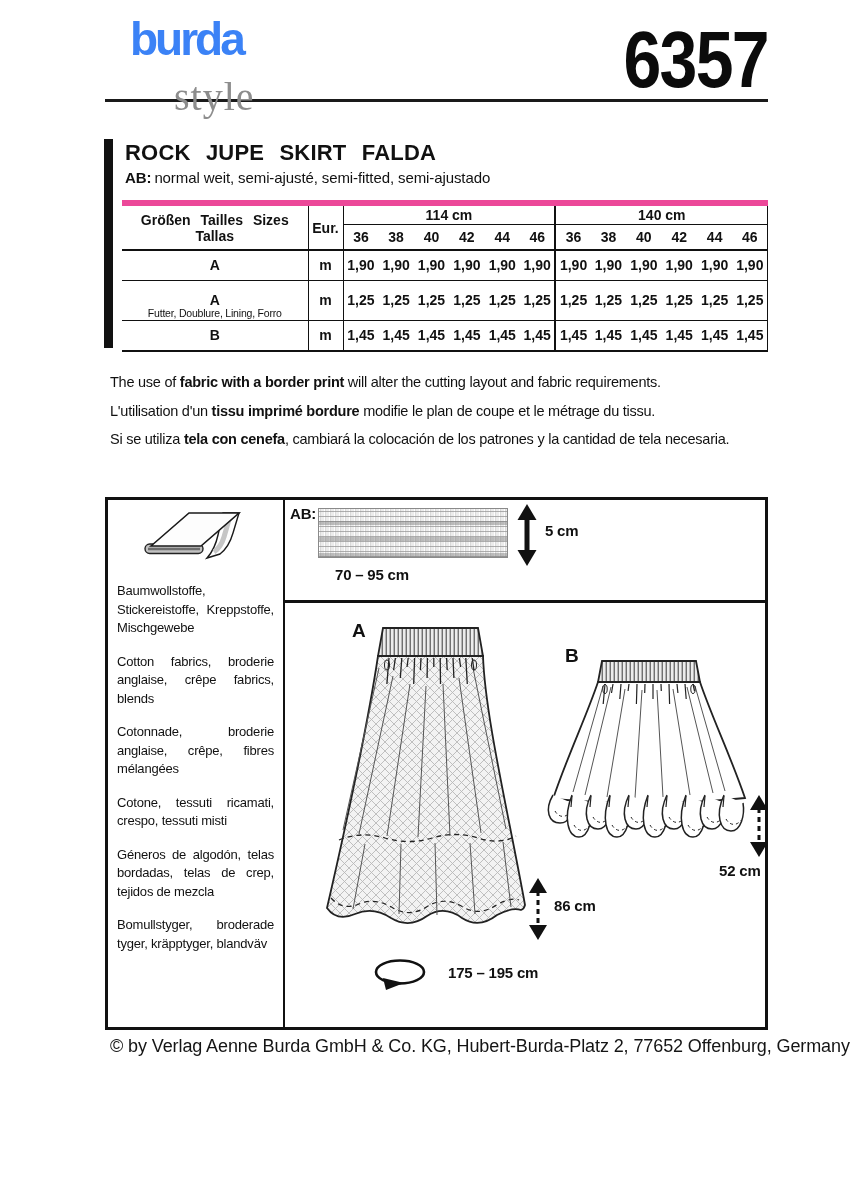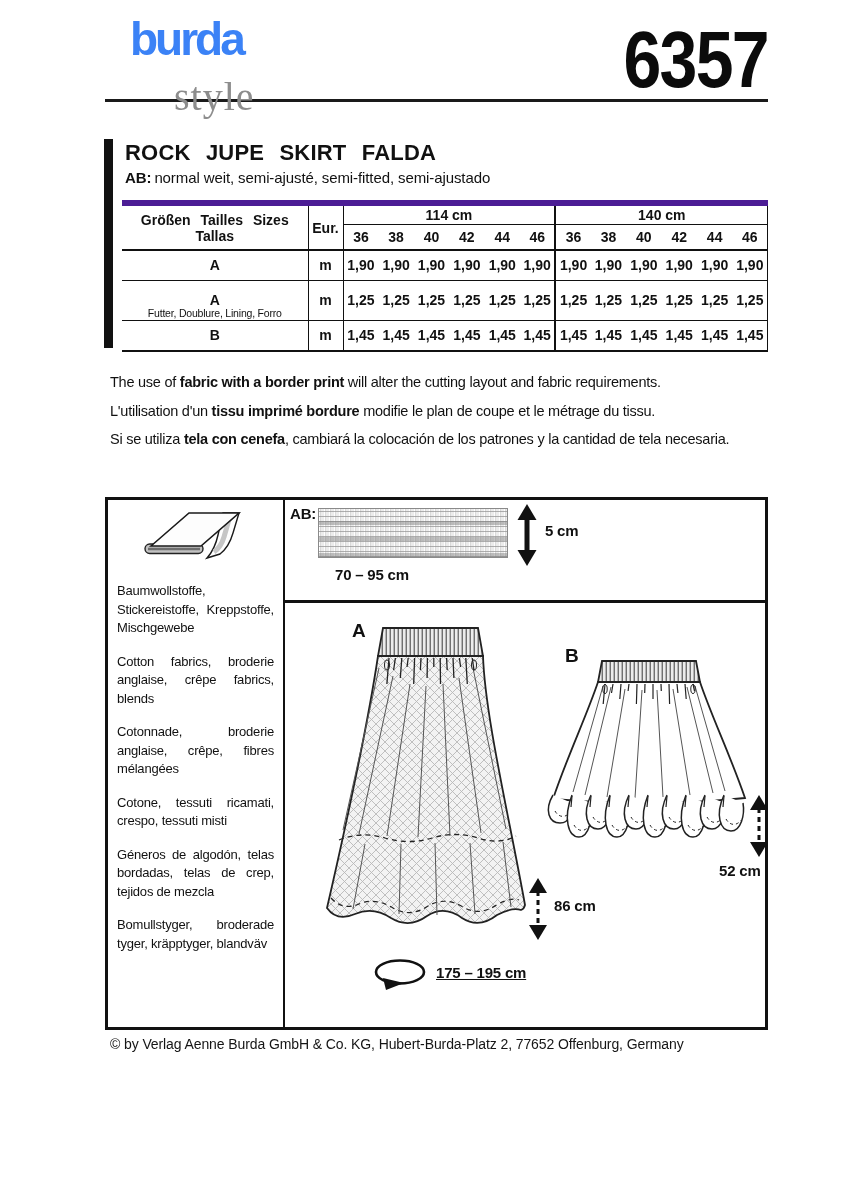--- a/index.html
+++ b/index.html
@@ -10,21 +10,21 @@
   .brand-sub{left:174px;top:73px;font-family:"Liberation Serif",serif;font-size:40px;color:#8d8d8d;letter-spacing:1px;z-index:2;}
   .hrule{left:105px;top:99px;width:663px;height:2.5px;background:#1a1a1a;z-index:1;}
   .pnum{right:100px;top:14px;font-size:80px;font-weight:700;letter-spacing:-2px;transform:scaleX(.85);transform-origin:right top;color:#0b0b0b;}
   
   .tbar{left:104px;top:139px;width:9px;height:209px;background:#111;}
   .ptitle{left:125px;top:140px;font-size:22px;font-weight:700;word-spacing:9px;letter-spacing:.2px;}
   .fitline{left:125px;top:169px;font-size:15px;letter-spacing:-.1px;}
   .fitline b{margin-right:3px;}
   
   .yard{left:122px;top:200px;}
-  table.t{border-collapse:collapse;table-layout:fixed;width:646px;border-top:6px solid #4c1d95;border-bottom:2.5px solid #111;border-right:1.6px solid #111;}
+  table.t{border-collapse:collapse;table-layout:fixed;width:646px;border-top:6px solid #ec4899;border-bottom:2.5px solid #111;border-right:1.6px solid #111;}
   table.t td{padding:0;text-align:center;font-weight:700;font-size:14px;vertical-align:middle;}
   td.grp{font-size:15px;border-bottom:1.5px solid #111;height:18px;}
   td.sz{height:24px;border-bottom:2.5px solid #111;}
   td.lblh{text-align:left;padding-left:8px;font-size:15px;word-spacing:6px;vertical-align:bottom;padding-bottom:3px;border-bottom:2.5px solid #111;}
   td.eurh{vertical-align:bottom;padding-bottom:3px;font-size:14.5px;border-bottom:2.5px solid #111;}
   td.rl{text-align:left;padding-left:9px;font-size:15px;}
   td.rl .sub{font-weight:400;font-size:10.5px;line-height:11px;letter-spacing:-.2px;word-spacing:0;}
   tr.dr td{border-bottom:1.5px solid #111;}
   tr.last td{border-bottom:0;}
   .vl{border-left:1.6px solid #111;}
@@ -41,21 +41,21 @@
   .divider{position:absolute;left:177px;right:0;top:100px;height:3px;background:#111;}
   .dlabel{position:absolute;font-size:15px;font-weight:700;letter-spacing:-.2px;white-space:nowrap;}
   .strip{position:absolute;left:210px;top:8px;width:190px;height:50px;box-sizing:border-box;border:1px solid #8a8a8a;
     background-color:#ececec;
     background-image:
       repeating-linear-gradient(0deg, rgba(110,110,110,.4) 0 4px, rgba(0,0,0,0) 4px 16px),
       repeating-linear-gradient(0deg, rgba(150,150,150,.75) 0 1px, transparent 1px 5px),
       repeating-linear-gradient(90deg, rgba(255,255,255,.95) 0 1px, rgba(190,190,190,.4) 1px 2px, transparent 2px 5px);}
   .viewlbl{position:absolute;font-size:19px;font-weight:700;}
   svg .ink{stroke:#222;fill:none;}
-  .footer{left:110px;top:1036px;font-size:14px;letter-spacing:-.1px;white-space:nowrap;color:#151515;}
+  .footer{left:110px;top:1036px;font-size:18px;letter-spacing:-.1px;white-space:nowrap;color:#151515;}
 </style>
 </head>
 <body>
 
 <div class="abs brand">burda</div>
 <div class="abs brand-sub">style</div>
 <div class="abs hrule"></div>
 <div class="abs pnum">6357</div>
 
 <div class="abs tbar"></div>
@@ -323,16 +323,16 @@
     </svg>
   </div>
   <div class="dlabel" style="left:611px;top:362px;">52 cm</div>
 
   <div class="abs" style="left:264px;top:458px;">
     <svg width="56" height="36" viewBox="0 0 56 36">
       <ellipse cx="28" cy="14" rx="24" ry="11.5" fill="none" stroke="#111" stroke-width="2.6"></ellipse>
       <polygon points="11,20 32,25 14,32" fill="#111"></polygon>
     </svg>
   </div>
-  <div class="dlabel" style="left:328px;top:464px;text-decoration:underline;">175 – 195 cm</div>
+  <div class="dlabel" style="left:340px;top:464px;">175 – 195 cm</div>
 </div>
 
 <div class="abs footer">© by Verlag Aenne Burda GmbH &amp; Co. KG, Hubert-Burda-Platz 2, 77652 Offenburg, Germany</div>
 
 </body></html>

